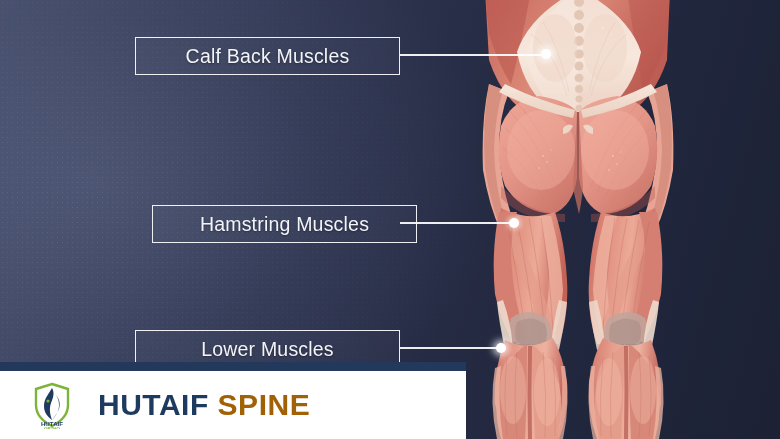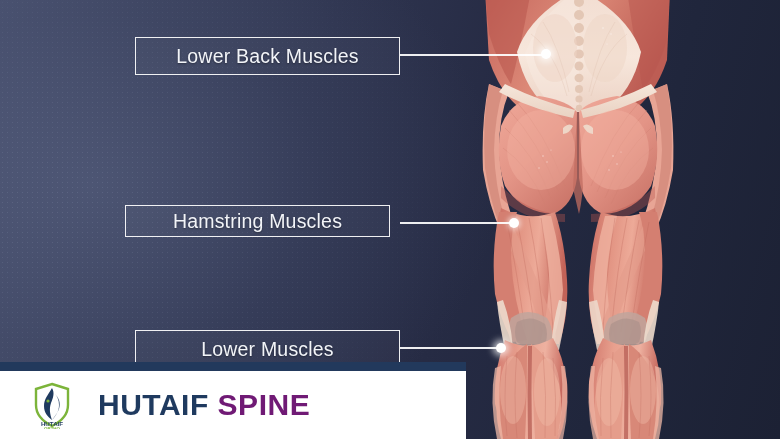--- a/index.html
+++ b/index.html
@@ -71,21 +71,21 @@
   }
   #footer-bar {
     position:absolute; left:0; top:371px; width:466px; height:68px;
     background:#ffffff;
     display:flex; align-items:center;
   }
   #logo-mark { margin-left:28px; width:48px; height:48px; position:relative; }
   #logo-mark svg { display:block; }
   #brand { margin-left:22px; font-size:30px; font-weight:bold; letter-spacing:0.5px; }
   #brand .b1 { color:#1f3a5f; }
-  #brand .b2 { color:#701a75; }
+  #brand .b2 { color:#a16207; }
 </style>
 </head>
 <body>
 
 <div id="stage">
 
   <div id="dots"></div>
   <div id="dots2"></div>
 
   <div id="anatomy">
@@ -301,24 +301,24 @@
   <div class="leader" style="left:400px; top:54px; width:146px;"></div>
   <div class="leader-dot soft" style="left:541px; top:49px;"></div>
 
   <div class="leader" style="left:400px; top:222px; width:114px;"></div>
   <div class="leader-dot" style="left:509px; top:218px;"></div>
 
   <div class="leader" style="left:400px; top:347px; width:101px;"></div>
   <div class="leader-dot soft" style="left:496px; top:343px;"></div>
 
   <div class="label-box" style="left:135px; top:37px; width:265px; height:38px;">
-    <span class="label-text">Lower Back Muscles</span>
-  </div>
-
-  <div class="label-box" style="left:125px; top:205px; width:265px; height:32px;">
+    <span class="label-text">Calf Back Muscles</span>
+  </div>
+
+  <div class="label-box" style="left:152px; top:205px; width:265px; height:38px;">
     <span class="label-text">Hamstring Muscles</span>
   </div>
 
   <div class="label-box" style="left:135px; top:330px; width:265px; height:38px;">
     <span class="label-text">Lower Muscles</span>
   </div>
 
   <div id="footer-accent"></div>
 
   <div id="footer-bar">

